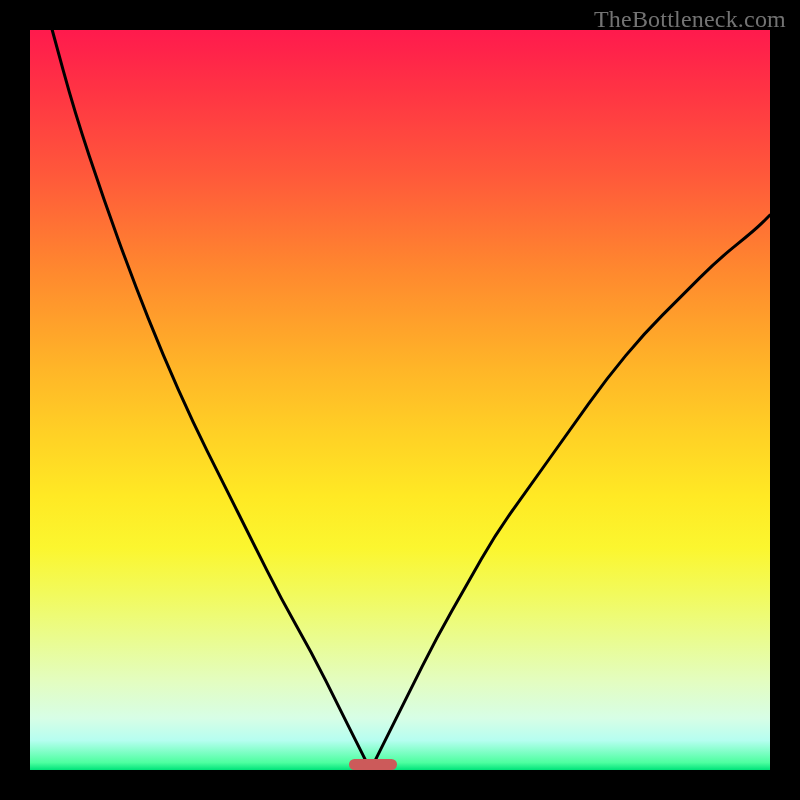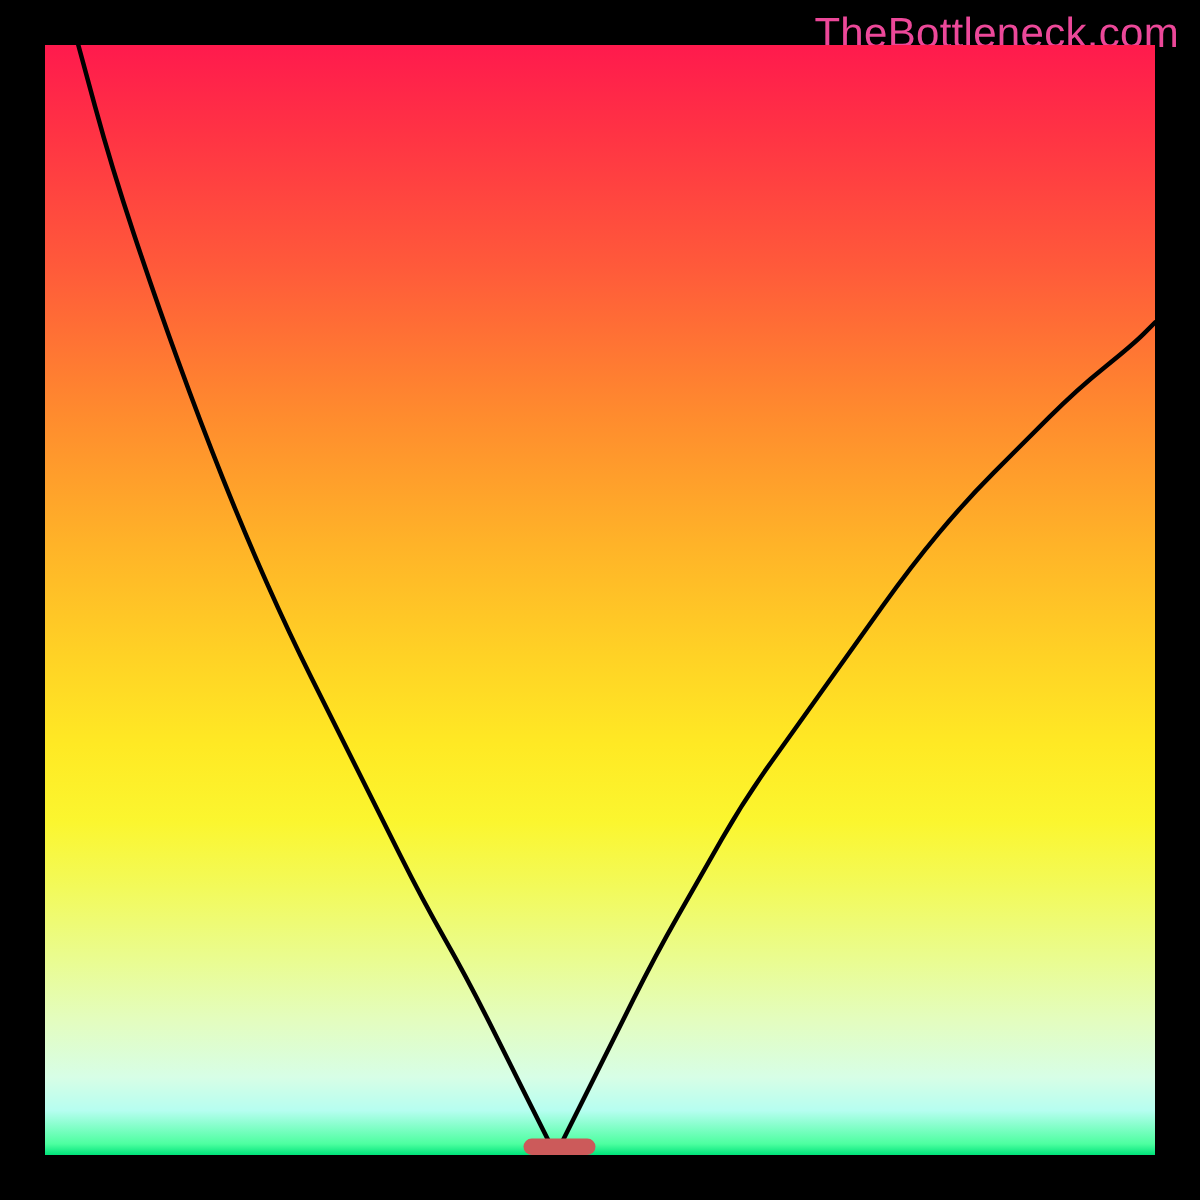--- a/index.html
+++ b/index.html
@@ -40,25 +40,26 @@
       #d7fee6 93%,
       #b6fef0 96%,
       #4dffa0 99%,
       #00e37a 100%
     );
   }
   .attribution {
     position: absolute;
     top: 6px;
     right: 14px;
-    color: #ec4899;
-    font-size: 28px;
+    color: #737373;
+    font-size: 24px;
     font-weight: 500;
     letter-spacing: 0.2px;
     user-select: none;
+    font-family: Liberation Serif, serif;
   }
   svg.curves {
     position: absolute;
     left: 0;
     top: 0;
     width: 740px;
     height: 740px;
     overflow: visible;
   }
   .marker {

